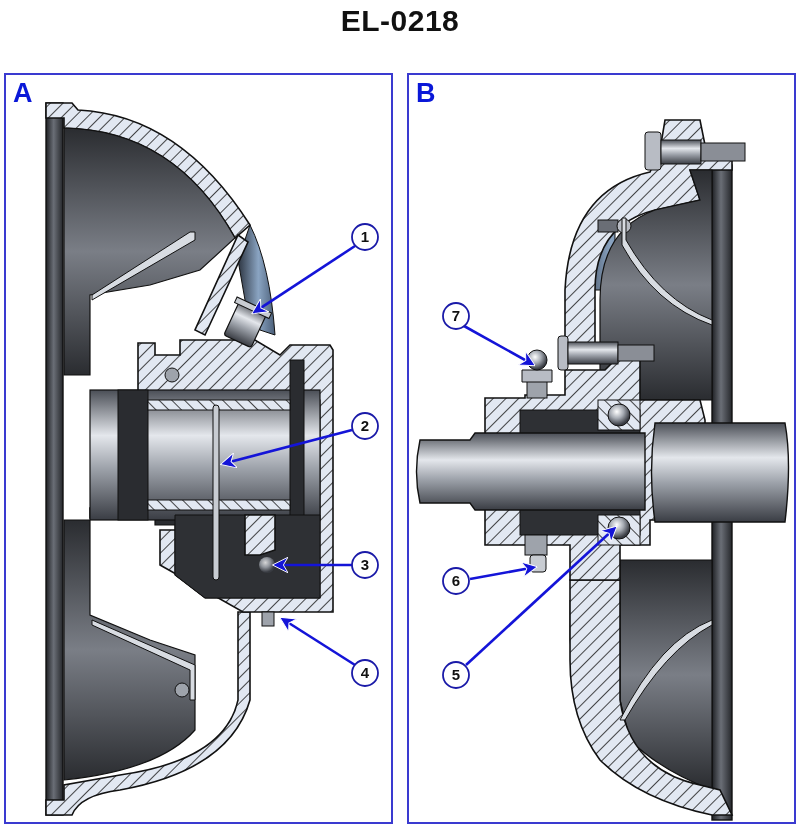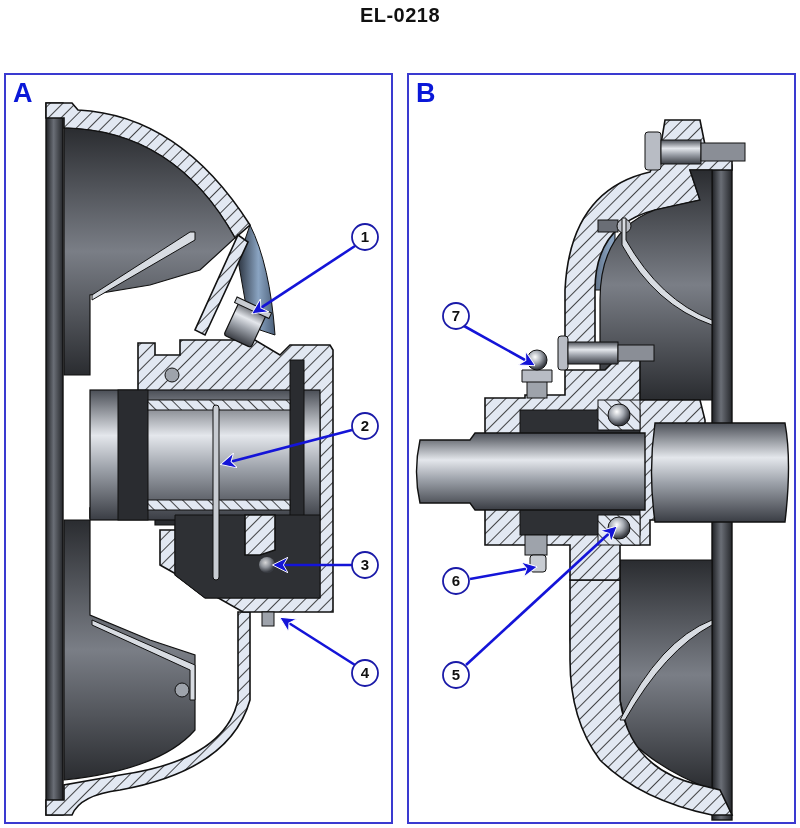--- a/index.html
+++ b/index.html
@@ -1,17 +1,17 @@
 <!DOCTYPE html>
 <html><head>
 <meta charset="utf-8">
 <style>
   html,body{margin:0;padding:0;background:#fff;}
   body{width:800px;height:828px;position:relative;overflow:hidden;font-family:"Liberation Sans",sans-serif;}
-  .title{position:absolute;left:0;top:4px;width:800px;text-align:center;font-weight:bold;font-size:20px;color:#111;letter-spacing:0.5px;}
+  .title{position:absolute;left:0;top:4px;width:800px;text-align:center;font-weight:bold;font-size:30px;color:#111;letter-spacing:0.5px;}
   .panel{position:absolute;border:2px solid #3a3ad0;box-sizing:border-box;}
   #panelA{left:4px;top:73px;width:389px;height:751px;}
   #panelB{left:407px;top:73px;width:389px;height:751px;}
   .panel-label{position:absolute;left:7px;top:3px;font-weight:bold;font-size:27px;color:#0a18d8;}
   svg.art{position:absolute;left:0;top:0;}
   .callout circle{fill:#fff;stroke:#1a1aa8;stroke-width:1.8;}
   .callout text{font-family:"Liberation Sans",sans-serif;font-weight:bold;font-size:15px;fill:#111;}
   .leader{stroke:#1414d8;stroke-width:2.6;fill:none;}
   .sec{stroke:#111;stroke-width:1.6;}
 </style>

